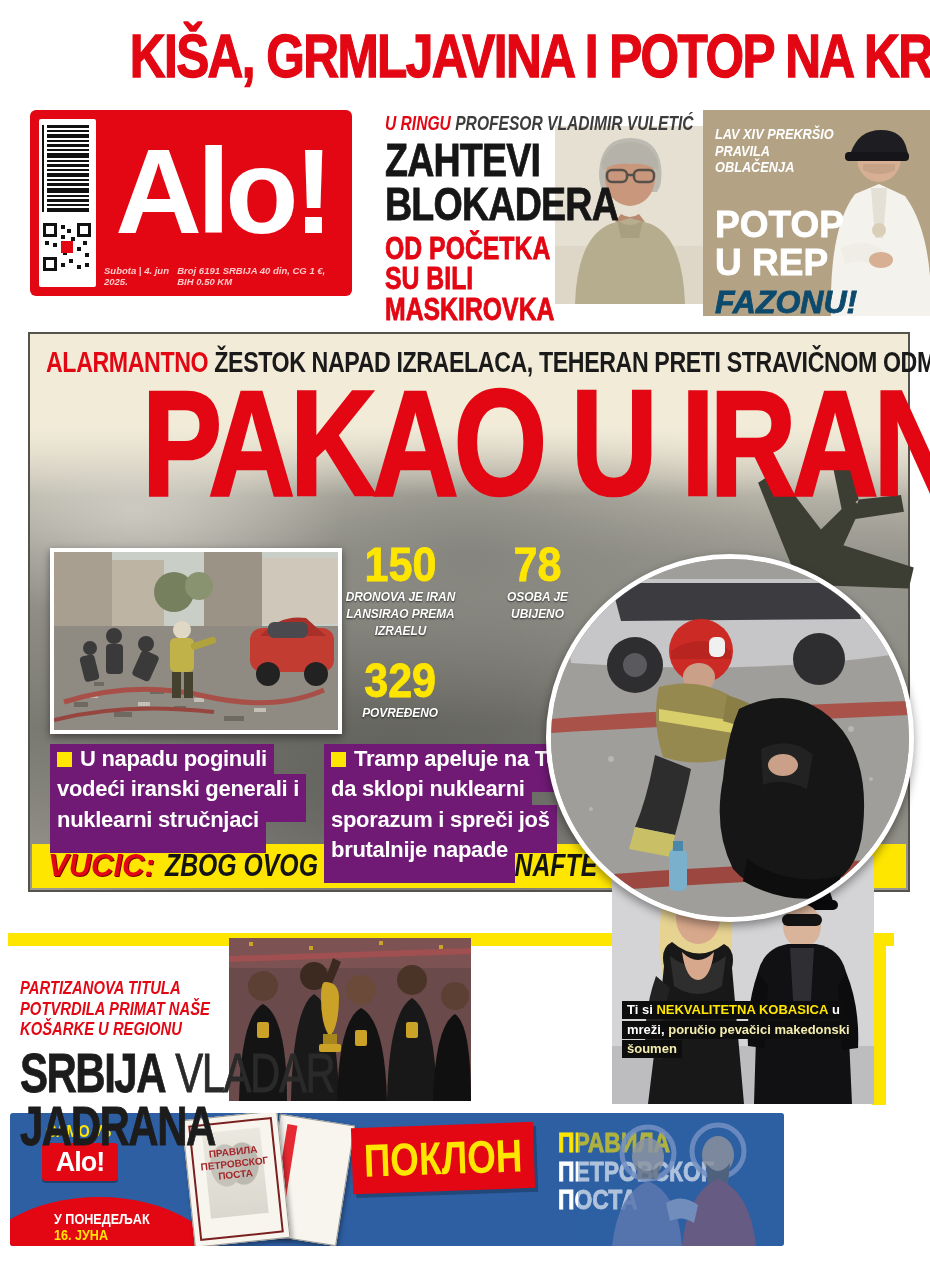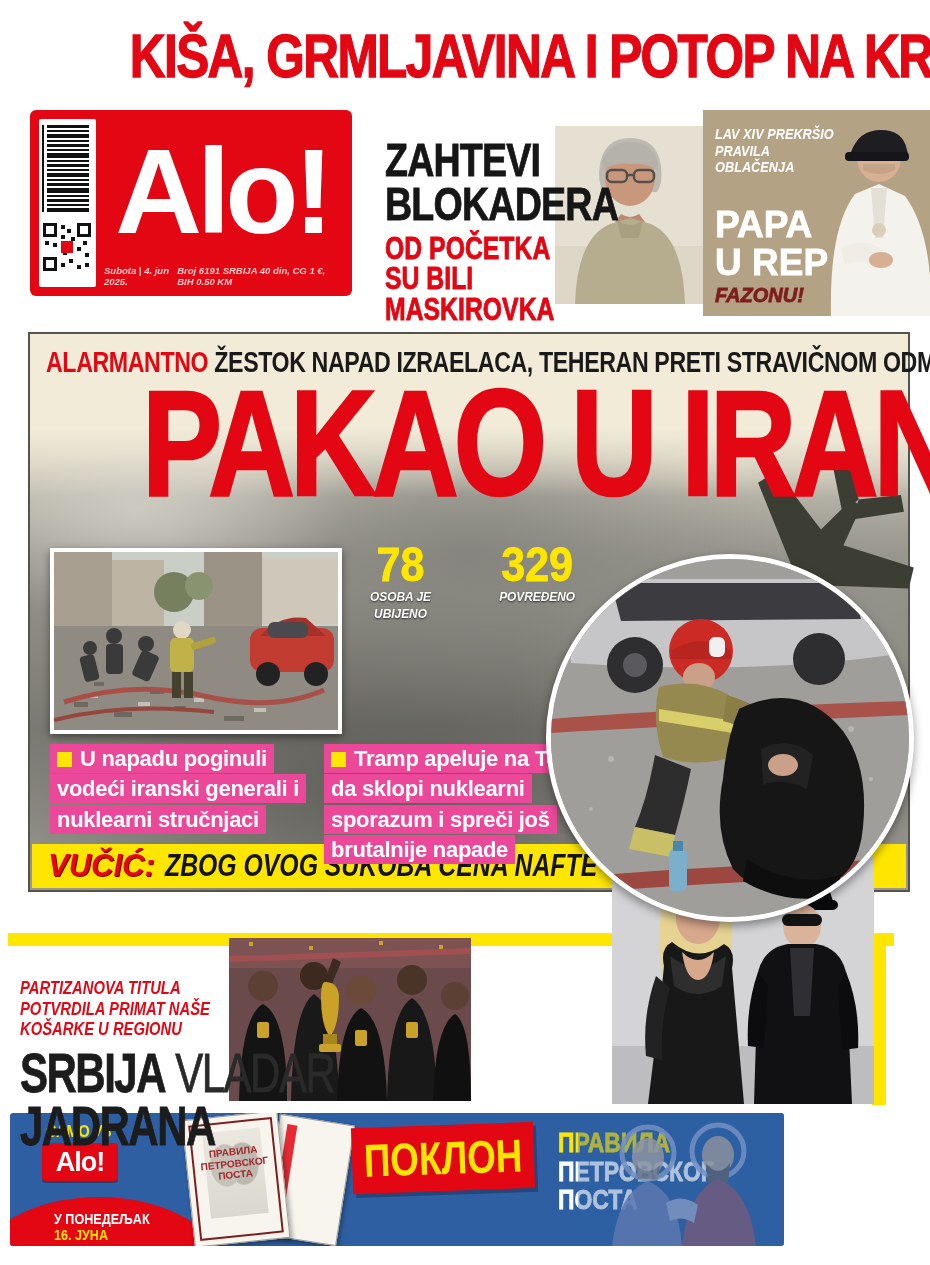--- a/index.html
+++ b/index.html
@@ -33,21 +33,21 @@
   .uringu-black{position:absolute;left:0;top:26px;width:235px;font-size:47px;font-weight:900;color:#161616;
     line-height:.93;letter-spacing:-1px;transform:scaleX(.8);transform-origin:0 0;}
   .uringu-red{position:absolute;left:0;top:122px;width:245px;font-size:31px;font-weight:900;color:#e30613;
     line-height:.98;transform:scaleX(.8);transform-origin:0 0;}
 
   
   .papa-box{left:703px;top:110px;width:232px;height:206px;background:#b3a284;overflow:hidden;}
   .papa-kicker{position:absolute;left:12px;top:16px;width:150px;color:#fff;font-size:15px;font-weight:900;
     font-style:italic;line-height:1.1;transform:scaleX(.85);transform-origin:0 0;}
   .papa-w{position:absolute;left:12px;color:#fff;font-size:37px;font-weight:900;line-height:1;}
-  .papa-y{position:absolute;left:12px;top:174px;color:#7f1d1d;font-size:20px;font-weight:900;font-style:italic;}
+  .papa-y{position:absolute;left:12px;top:174px;color:#0c4a6e;font-size:32px;font-weight:900;font-style:italic;}
 
   
   .frame{left:28px;top:332px;width:878px;height:556px;border:2px solid #55544c;background:#f1ebd8;}
   .smoke{position:absolute;left:0;right:0;top:92px;bottom:0;
     background:
       radial-gradient(ellipse 300px 160px at 12% 18%,rgba(215,213,205,.7),transparent 70%),
       radial-gradient(ellipse 420px 230px at 50% 28%,rgba(130,130,124,.85),transparent 72%),
       radial-gradient(ellipse 520px 260px at 42% 78%,rgba(92,92,88,.95),transparent 75%),
       radial-gradient(ellipse 420px 300px at 88% 55%,rgba(150,150,143,.85),transparent 70%),
       linear-gradient(180deg,#ddd8c8,#98968d 28%,#7b7a72 65%,#9a9890);}
@@ -62,21 +62,21 @@
   .street{position:absolute;left:20px;top:214px;width:284px;height:178px;border:4px solid #fff;
     box-shadow:0 3px 8px rgba(0,0,0,.45);z-index:3;background:#b7b2a6;}
   .stats{position:absolute;left:308px;top:206px;width:262px;display:grid;grid-template-columns:1fr 1fr;
     column-gap:12px;row-gap:16px;text-align:center;z-index:3;}
   .stat-val{color:#ffe600;font-size:49px;font-weight:900;line-height:1;}
   .stat-lbl{color:#fff;font-size:13.5px;font-weight:700;font-style:italic;line-height:1.25;
     text-shadow:0 1px 2px rgba(0,0,0,.7);}
   .stat-cell .inner{display:inline-block;transform:scaleX(.88);transform-origin:50% 0;}
   .bullets{position:absolute;left:20px;top:410px;display:flex;gap:18px;z-index:3;}
   .bullet{font-size:22px;font-weight:800;color:#fff;line-height:1.38;letter-spacing:-.3px;}
-  .bullet .strip{background:#ec4899;padding:2px 7px 2px;-webkit-box-decoration-break:clone;box-decoration-break:clone;text-align:right;}
+  .bullet .strip{background:#701a75;padding:2px 7px 21px;-webkit-box-decoration-break:clone;box-decoration-break:clone;text-align:right;}
   .sq{display:inline-block;width:15px;height:15px;background:#ffe600;margin-right:8px;transform:translateY(1px);}
   .b1{width:256px;}
   .b2{width:296px;}
   .vucic{position:absolute;left:2px;right:2px;top:510px;height:44px;background:#ffe600;z-index:2;
     display:flex;align-items:center;padding-left:16px;box-sizing:border-box;}
   .vucic .lbl{color:#e30613;font-size:31px;font-weight:900;font-style:italic;margin-right:10px;
     text-shadow:1px 1px 0 #7a0008;}
   .vucic .txt{color:#141414;font-size:31px;font-weight:900;font-style:italic;}
 
   .circle-photo{left:546px;top:554px;width:358px;height:358px;border-radius:50%;border:5px solid #fff;
@@ -217,38 +217,41 @@
         <ellipse cx="75" cy="52" rx="25" ry="28" fill="#c9977c"></ellipse>
         <path d="M48 44 Q60 36 75 38 Q92 36 103 45 L103 36 Q96 16 75 16 Q54 16 47 36Z" fill="#b5b2aa"></path>
         <rect x="52" y="44" width="20" height="12" rx="5" fill="none" stroke="#55504a" stroke-width="2.5"></rect>
         <rect x="79" y="44" width="20" height="12" rx="5" fill="none" stroke="#55504a" stroke-width="2.5"></rect>
         <line x1="72" y1="49" x2="79" y2="49" stroke="#55504a" stroke-width="2.5"></line>
         <path d="M66 88 Q75 94 84 88 L90 96 L60 96Z" fill="#b98a70"></path>
         <path d="M20 178 Q22 112 55 98 L75 92 L96 98 Q128 112 130 178Z" fill="#b6ad8e"></path>
         <path d="M62 94 Q75 104 88 94 L84 112 L66 112Z" fill="#a89f80"></path>
       </svg>
     </div>
+    <div class="uringu-kicker">
+      <span class="cond"><span class="hl">U RINGU</span><span class="rest"> PROFESOR VLADIMIR VULETIĆ</span></span>
+    </div>
     <div class="uringu-black fat3">ZAHTEVI BLOKADERA</div>
     <div class="uringu-red fat3">OD POČETKA SU BILI MASKIROVKA</div>
   </div>
 
   <div class="abs papa-box">
     <svg style="position:absolute;right:-6px;top:8px;" width="130" height="198" viewBox="0 0 130 198">
       <ellipse cx="68" cy="40" rx="22" ry="24" fill="#d7b094"></ellipse>
       <path d="M40 34 Q48 12 70 12 Q92 12 96 32 L98 40 L36 42Z" fill="#1e1e22"></path>
       <rect x="34" y="34" width="64" height="9" rx="4" fill="#15151a"></rect>
       <path d="M52 52 Q68 60 84 52 L84 46 L52 46Z" fill="#c6a286"></path>
       <path d="M20 198 Q18 110 44 76 L68 66 L94 78 Q122 116 120 198Z" fill="#f4f2ec"></path>
       <path d="M60 70 L76 70 L72 120 L64 120Z" fill="#e4e0d6"></path>
       <circle cx="68" cy="112" r="7" fill="#d9cfb8"></circle>
       <path d="M30 130 Q52 118 72 132 L66 148 Q48 140 34 146Z" fill="#efede5"></path>
       <ellipse cx="70" cy="142" rx="12" ry="8" fill="#d7b094"></ellipse>
     </svg>
     <div class="papa-kicker">LAV XIV PREKRŠIO PRAVILA OBLAČENJA</div>
-    <div class="papa-w fat3" style="top:96px;">PAPA</div>
+    <div class="papa-w fat3" style="top:96px;">POTOP</div>
     <div class="papa-w fat3" style="top:134px;">U REP</div>
     <div class="papa-y fat3">FAZONU!</div>
   </div>
 
   <div class="abs frame">
     <div class="smoke"></div>
     <div class="smoke-fade"></div>
 
     <div class="alarm-kicker">
       <span class="cond"><span class="lbl">ALARMANTNO </span><span class="txt">ŽESTOK NAPAD IZRAELACA, TEHERAN PRETI STRAVIČNOM ODMAZDOM</span></span>
@@ -316,20 +319,24 @@
           <circle cx="92" cy="92" r="8"></circle>
             <rect x="82" y="100" width="19" height="28" rx="4" transform="rotate(24 92 114)"></rect>
           <circle cx="36" cy="96" r="7"></circle>
             <rect x="28" y="103" width="15" height="26" rx="4" transform="rotate(-14 36 116)"></rect>
         </g>
       </svg>
     </div>
 
     <div class="stats">
       <div class="stat-cell"><span class="inner">
+        <div class="stat-val fat3">150</div>
+        <div class="stat-lbl">DRONOVA JE IRAN LANSIRAO PREMA IZRAELU</div></span>
+      </div>
+      <div class="stat-cell"><span class="inner">
         <div class="stat-val fat3">78</div>
         <div class="stat-lbl">OSOBA JE UBIJENO</div></span>
       </div>
       <div class="stat-cell"><span class="inner">
         <div class="stat-val fat3">329</div>
         <div class="stat-lbl">POVREĐENO</div></span>
       </div>
     </div>
 
     <div class="bullets">
@@ -457,20 +464,23 @@
         <ellipse cx="190" cy="70" rx="19" ry="22" fill="#d9b49a"></ellipse>
         <rect x="170" y="58" width="40" height="12" rx="6" fill="#141414"></rect>
         <path d="M142 248 L146 116 Q152 92 176 88 L204 88 Q228 92 234 116 L240 248Z" fill="#111114"></path>
         <path d="M178 92 L202 92 L198 160 L182 160Z" fill="#2f2f33"></path>
         <path d="M146 116 Q134 150 136 190 L152 192 L156 130Z" fill="#0c0c0e"></path>
         <path d="M234 116 Q248 150 246 192 L230 194 L226 130Z" fill="#0c0c0e"></path>
       </g>
     </svg>
   </div>
 
+  <div class="abs caption">
+    <span class="strip"><span class="w">Ti si </span><span class="y">NEKVALITETNA KOBASICA</span><span class="w"> u mreži, </span><span class="t">poručio pevačici makedonski šoumen</span></span>
+  </div>
 
   <div class="abs promo">
     <div class="samo">САМО УЗ</div>
     <div class="alo-mini">Alo!</div>
     <div class="promo-arc"></div>
     <div class="promo-day">У ПОНЕДЕЉАК</div>
     <div class="promo-date">16. ЈУНА</div>
 
     <div class="booklets">
       <div class="card back">

